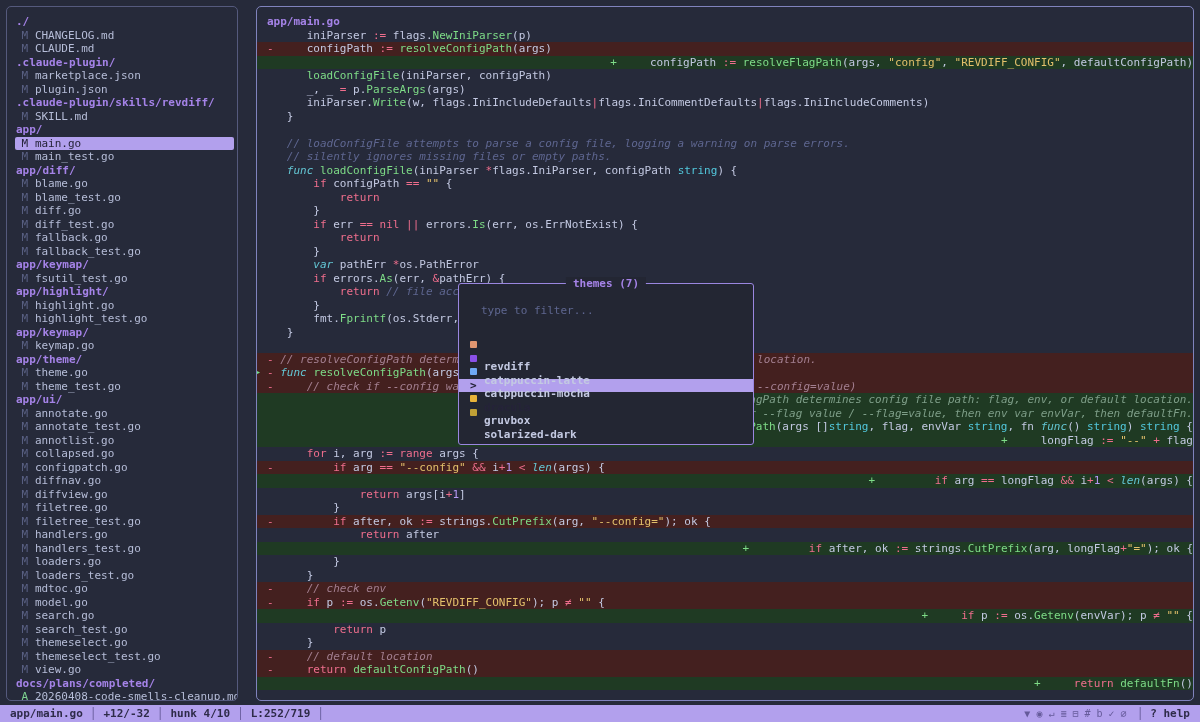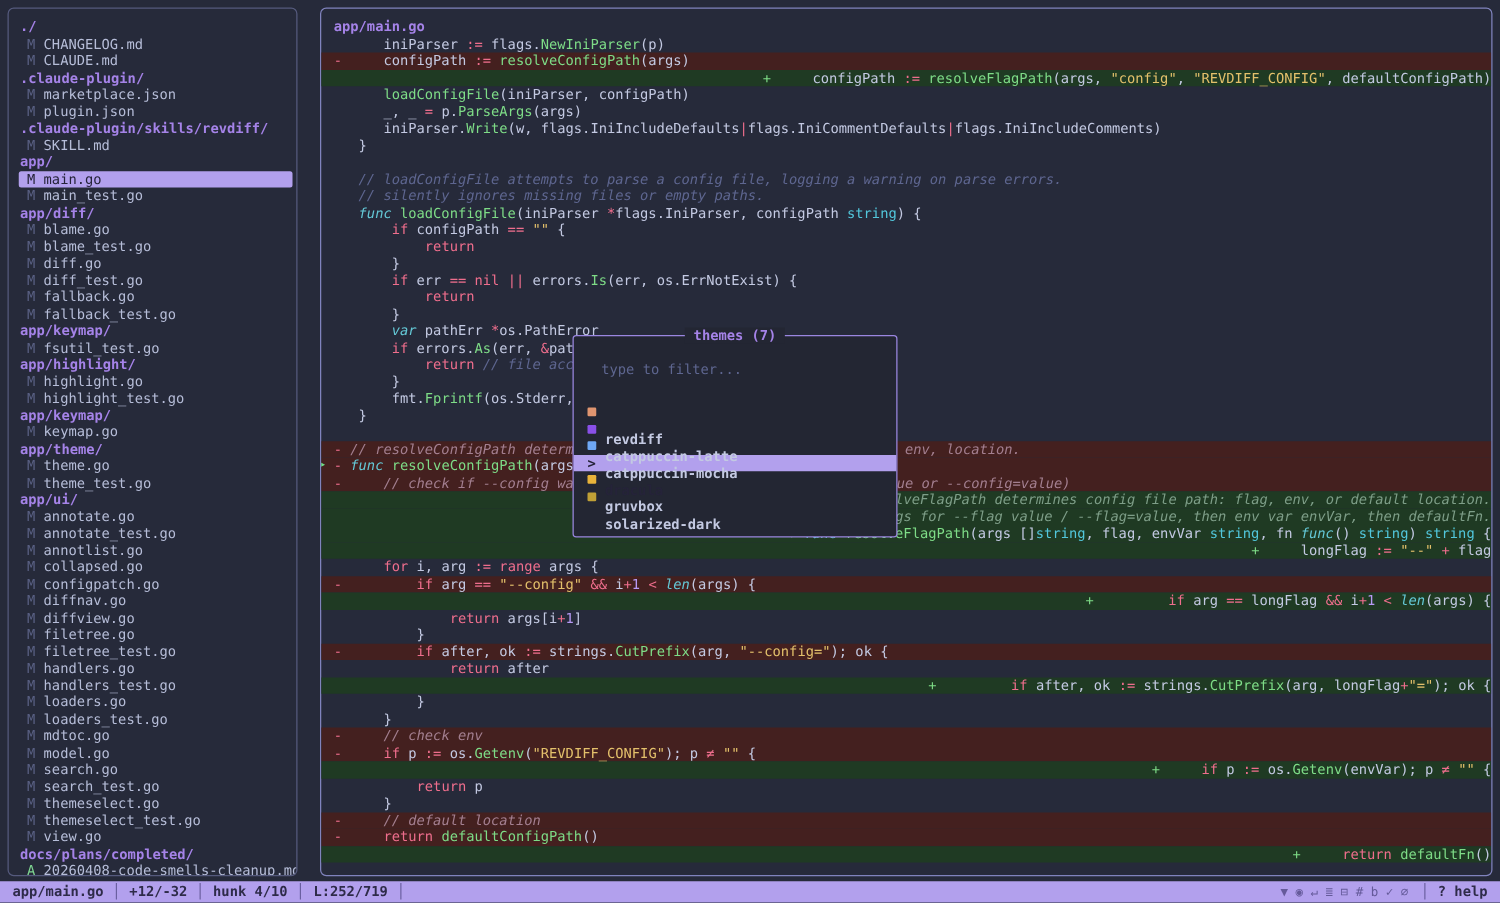--- a/index.html
+++ b/index.html
@@ -25,21 +25,21 @@
   .mheader{height:13.5px;line-height:13.5px;color:var(--dir);font-weight:bold;white-space:pre;}
   .cl{height:13.5px;line-height:13.5px;white-space:pre;margin-left:-10px;padding-left:10px;margin-right:0;}
   .cl.del{background:var(--delbg);}
   .cl.add{background:var(--addbg);text-align:right;}
   .sy-d{color:var(--d);} .sy-k{color:var(--k);} .sy-c{color:var(--c);font-style:italic;}
   .sy-t{color:var(--t);} .sy-f{color:var(--f);} .sy-s{color:var(--s);}
   .sy-cm{color:var(--cm);font-style:italic;} .sy-cmd{color:var(--cmd);font-style:italic;}
   .sy-cma{color:var(--cma);font-style:italic;} .sy-n{color:var(--n);}
   .hunk-arrow{position:absolute;left:-3px;top:358px;color:var(--arrow);font-size:10px;z-index:5;
     background:transparent;line-height:13.5px;}
-  .popup{position:absolute;left:201px;top:261px;width:260px;height:162px;background:var(--popupbg);
+  .popup{position:absolute;left:201px;top:276px;width:296px;height:162px;background:var(--popupbg);
     border:1px solid var(--border-popup);border-radius:3px;z-index:10;}
   .ptitle{position:absolute;top:-7px;left:50%;transform:translateX(-50%);background:var(--popupbg);
     padding:0 7px;color:var(--dir);font-weight:bold;white-space:pre;}
   .pfilter{position:absolute;left:22px;top:20px;height:13.5px;line-height:13.5px;color:var(--cm);white-space:pre;}
   .plist{position:absolute;left:0;top:54px;right:0;}
   .prow{height:13.5px;line-height:13.5px;white-space:pre;display:flex;align-items:center;color:var(--d);}
   .swatch{display:inline-block;width:7px;height:7px;margin:0 7px 0 11px;border-radius:1px;flex:0 0 auto;}
   .plabel{font-weight:bold;margin-top:44px;}
   .prow.psel{background:var(--sel);color:var(--seltext);}
   .pmark{display:inline-block;width:7px;margin:0 7px 0 11px;color:var(--seltext);font-weight:bold;flex:0 0 auto;}

